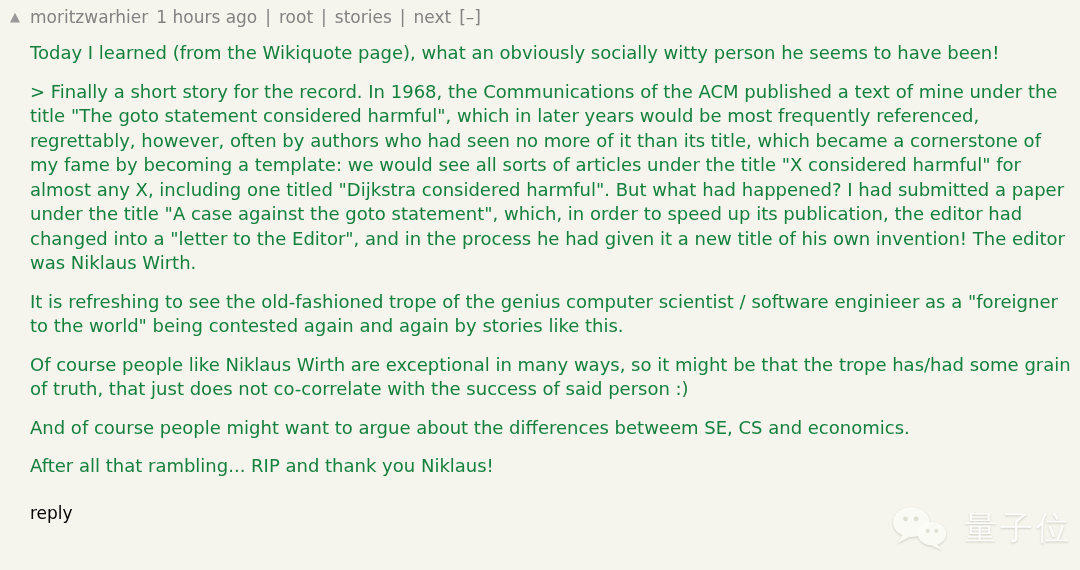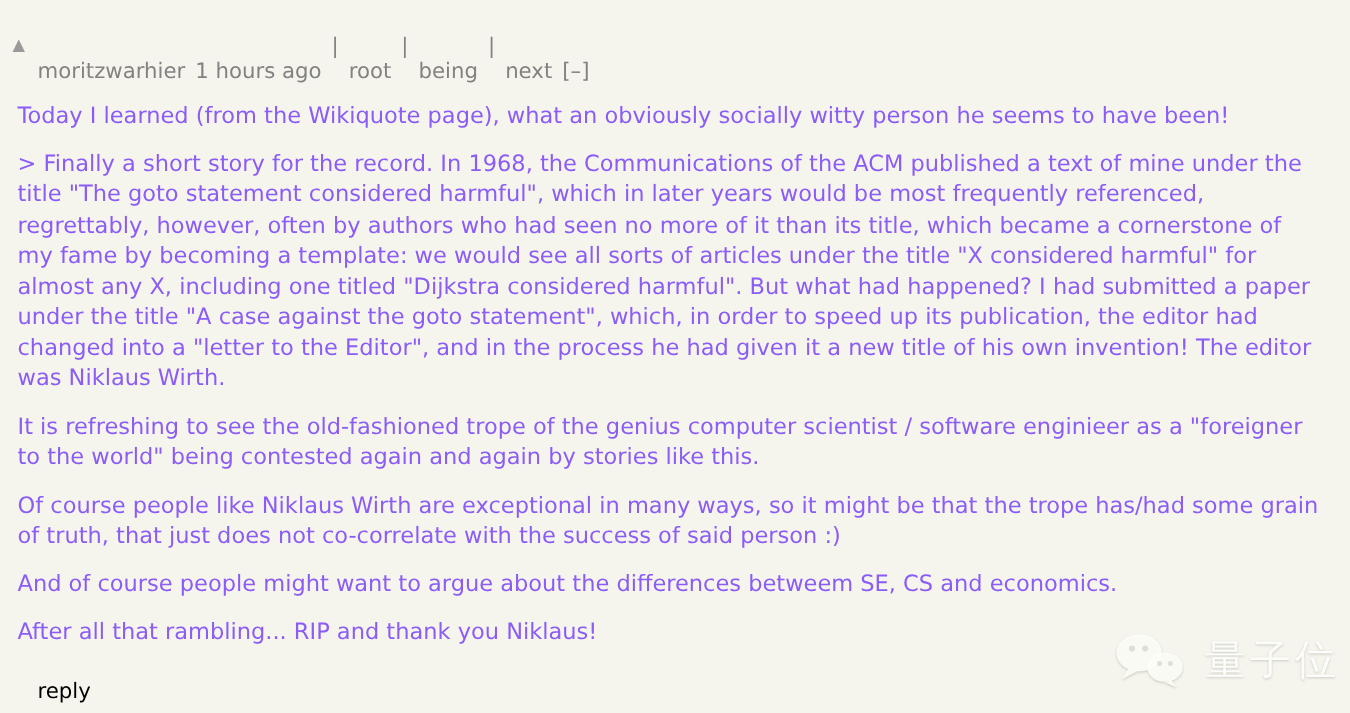--- a/index.html
+++ b/index.html
@@ -27,29 +27,28 @@
     white-space: nowrap;
   }
   .votearrow {
     color: #9a9a9a;
     font-size: 13px;
     cursor: pointer;
     margin-right: 2px;
   }
   .hnuser, .age, .navlink, .collapse {
     cursor: pointer;
-    margin-top: 40px;
   }
   .sep {
     color: #828282;
   }
   .commtext {
-    margin-left: 4px;
+    margin-left: 20px;
     margin-top: 14px;
-    color: #8b5cf6;
+    color: #15803d;
     font-size: 18px;
     line-height: 24.5px;
     max-width: 1042px;
   }
   .commtext p {
     margin: 0 0 14px 0;
   }
   .reply-row {
     margin-left: 20px;
     margin-top: 24px;
@@ -84,21 +83,21 @@
 
 <div class="comment">
 
   <div class="comhead">
     <span class="votearrow">▲</span>
     <span class="hnuser">moritzwarhier</span>
     <span class="age">1 hours ago</span>
     <span class="sep">|</span>
     <span class="navlink">root</span>
     <span class="sep">|</span>
-    <span class="navlink">being</span>
+    <span class="navlink">stories</span>
     <span class="sep">|</span>
     <span class="navlink">next</span>
     <span class="collapse">[–]</span>
   </div>
 
   <div class="commtext">
     <p>Today I learned (from the Wikiquote page), what an obviously socially witty person he seems to have been!</p>
     <p>&gt; Finally a short story for the record. In 1968, the Communications of the ACM published a text of mine under the title "The goto statement considered harmful", which in later years would be most frequently referenced, regrettably, however, often by authors who had seen no more of it than its title, which became a cornerstone of my fame by becoming a template: we would see all sorts of articles under the title "X considered harmful" for almost any X, including one titled "Dijkstra considered harmful". But what had happened? I had submitted a paper under the title "A case against the goto statement", which, in order to speed up its publication, the editor had changed into a "letter to the Editor", and in the process he had given it a new title of his own invention! The editor was Niklaus Wirth.</p>
     <p>It is refreshing to see the old-fashioned trope of the genius computer scientist / software enginieer as a "foreigner to the world" being contested again and again by stories like this.</p>
     <p>Of course people like Niklaus Wirth are exceptional in many ways, so it might be that the trope has/had some grain of truth, that just does not co-correlate with the success of said person :)</p>

